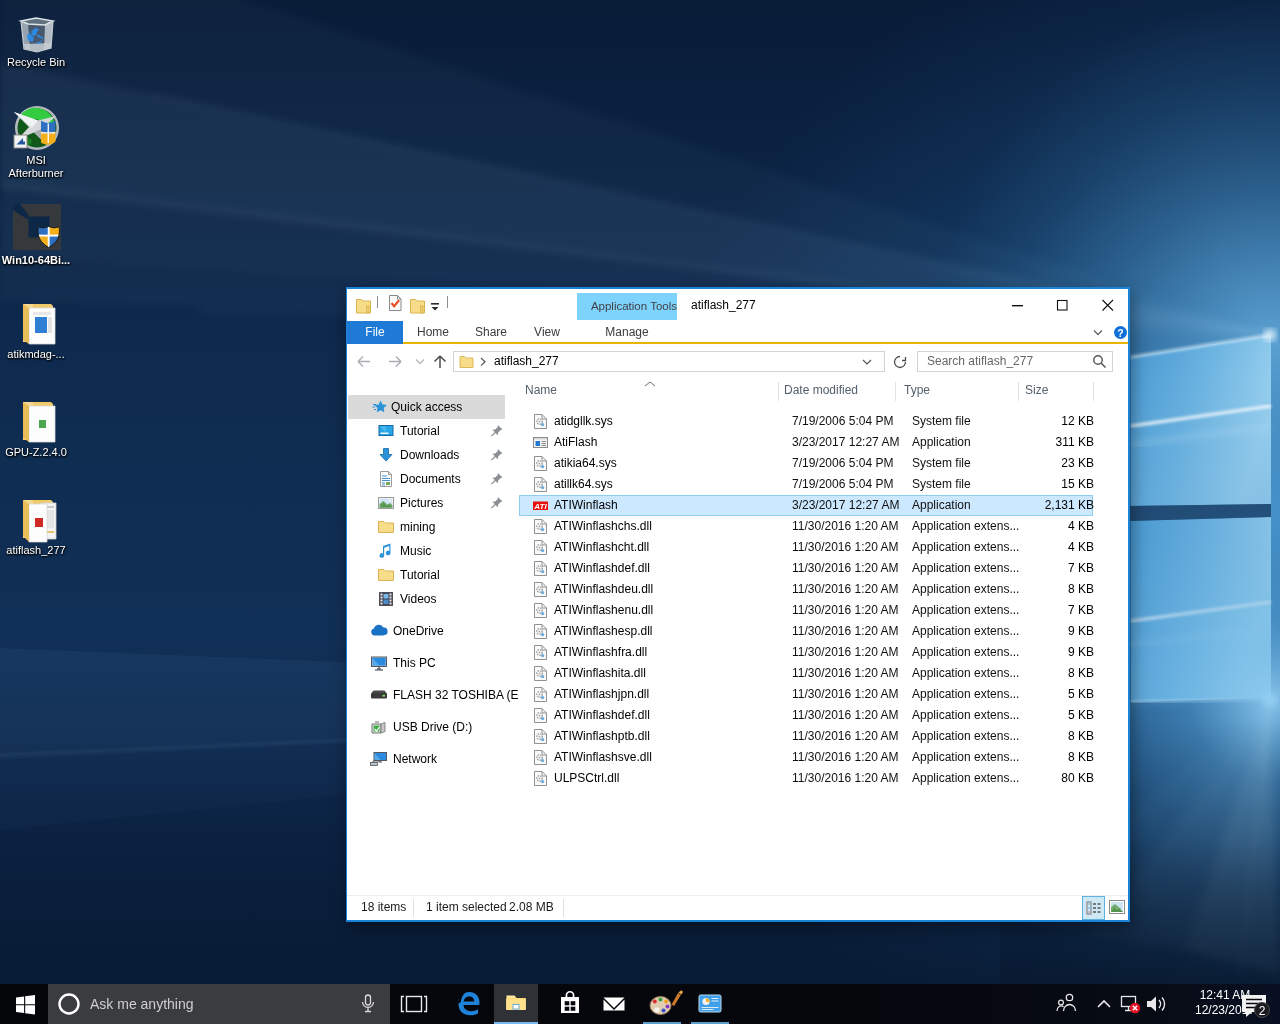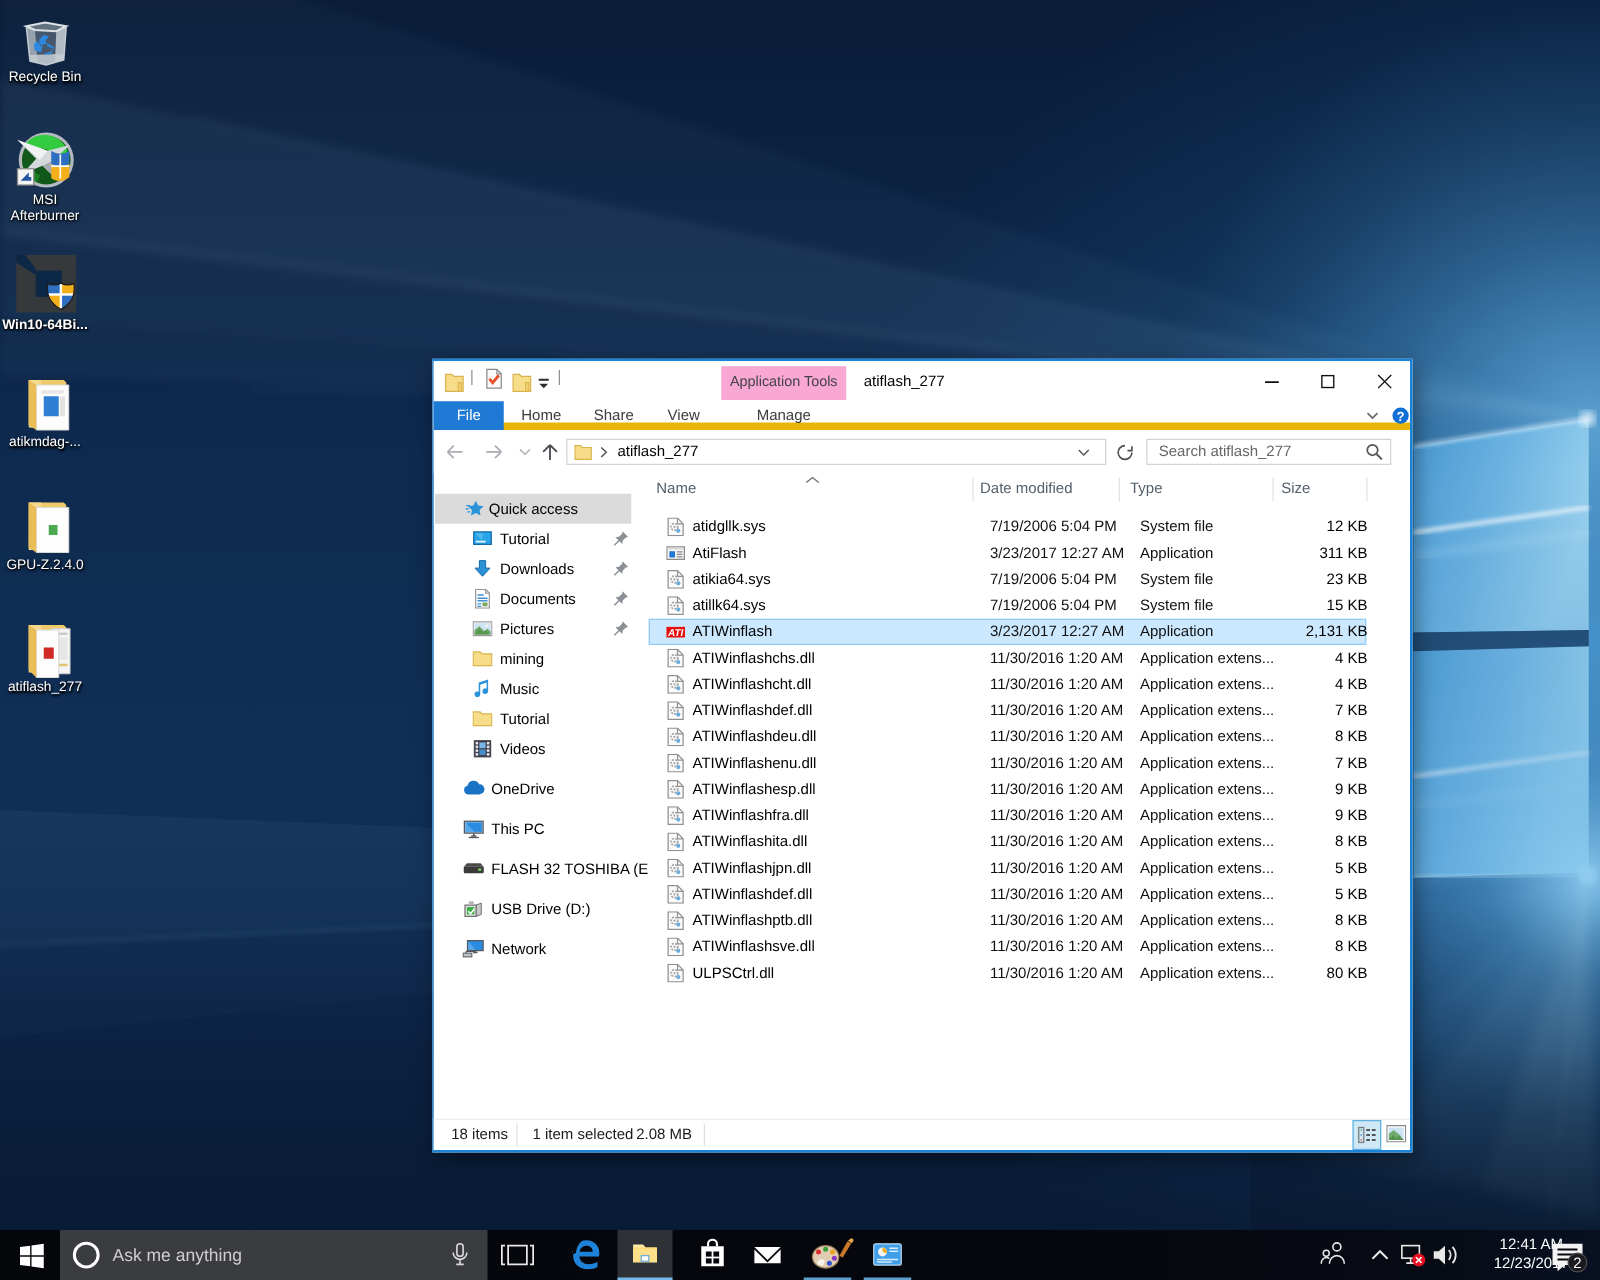--- a/index.html
+++ b/index.html
@@ -5,21 +5,21 @@
   * { margin:0; padding:0; box-sizing:border-box; }
   html,body { width:1280px; height:1024px; overflow:hidden; font-family:"Liberation Sans", sans-serif; }
   #desk { position:relative; width:1280px; height:1024px; background:#0d2748; }
   #wall { position:absolute; left:0; top:0; }
   .dicon { position:absolute; width:72px; text-align:center; color:#fff; font-size:11px; }
   .dlabel { text-shadow:0 1px 2px #000, 1px 1px 2px #000; line-height:13px; }
   
   #win { position:absolute; left:346px; top:287px; width:784px; height:635px; background:#fff;
          border:1px solid #1883d7; border-top-width:2px; border-right-width:2px; border-bottom-width:2px; box-shadow:2px 6px 16px rgba(0,0,0,0.4); font-size:12px; color:#000; }
   #titlebar { position:absolute; left:0; top:0; width:100%; height:32px; background:#fff; }
-  #tabrow { position:absolute; left:0; top:32px; width:100%; height:23px; background:#fff; border-bottom:6px solid #eab308; }
+  #tabrow { position:absolute; left:0; top:32px; width:100%; height:23px; background:#fff; border-bottom:2px solid #eab308; }
   .tab { position:absolute; top:0; height:23px; line-height:23px; color:#3b3b3b; text-align:center; }
   #addrbar { position:absolute; left:0; top:55px; width:100%; height:35px; background:#fff; }
   .abox { position:absolute; background:#fff; border:1px solid #d4d4d4; }
   #sidebar { position:absolute; left:0; top:90px; width:159px; height:520px; background:transparent; z-index:3; }
   .snav { position:absolute; height:24px; line-height:24px; white-space:nowrap; }
   .pin { position:absolute; width:16px; height:16px; }
   #flist { position:absolute; left:159px; top:90px; right:0; bottom:25px; background:#fff; }
   .hdr { position:absolute; top:4px; color:#54606c; }
   .hline { position:absolute; top:3px; width:1px; height:19px; background:#e2e2e2; }
   .frow { position:absolute; left:8px; height:21px; line-height:21px; white-space:nowrap; }
@@ -255,21 +255,21 @@
           <path d="M2.5 8 l2.6 3.2 5 -6" fill="none" stroke="#e8502a" stroke-width="2.2"></path>
         </g>
         <g transform="translate(63,8)">
           <path d="M0.5 2.5 h5 l1.5 1.5 h7.5 v12 h-14 z" fill="#f7dd8a" stroke="#d9b44e" stroke-width="1"></path>
           <rect x="10.5" y="9" width="2.5" height="7" fill="#f0cf6e" stroke="#d9b44e" stroke-width="0.8"></rect>
         </g>
         <rect x="84" y="14" width="8" height="1.6" fill="#2b2b2b"></rect>
         <path d="M84.5 18 h7 l-3.5 3.5 z" fill="#2b2b2b"></path>
         <rect x="100" y="7" width="1" height="12" fill="#8f8f8f"></rect>
       </svg>
-      <div style="position:absolute;left:230px;top:4px;width:100px;height:27px;background:#f9a8d4;color:#414146;text-align:center;line-height:26px;font-size:11.5px;">Application Tools</div>
+      <div style="position:absolute;left:230px;top:4px;width:100px;height:27px;background:#7dd3fc;color:#414146;text-align:right;line-height:26px;font-size:11.5px;">Application Tools</div>
       <div style="position:absolute;left:344px;top:9px;color:#000;">atiflash_277</div>
       <svg width="120" height="32" viewBox="0 0 120 32" style="position:absolute;left:660px;top:0;">
         <rect x="5" y="16" width="11" height="1.4" fill="#111"></rect>
         <rect x="50.5" y="11.5" width="9.5" height="9.5" fill="none" stroke="#111" stroke-width="1.1"></rect>
         <path d="M95.5 11 l10.5 10.5 M106 11 l-10.5 10.5" stroke="#111" stroke-width="1.1"></path>
       </svg>
     </div>
     <div id="tabrow">
       <div class="tab" style="left:0;width:56px;background:#1e7ad4;color:#fff;">File</div>
       <div class="tab" style="left:56px;width:60px;">Home</div>

